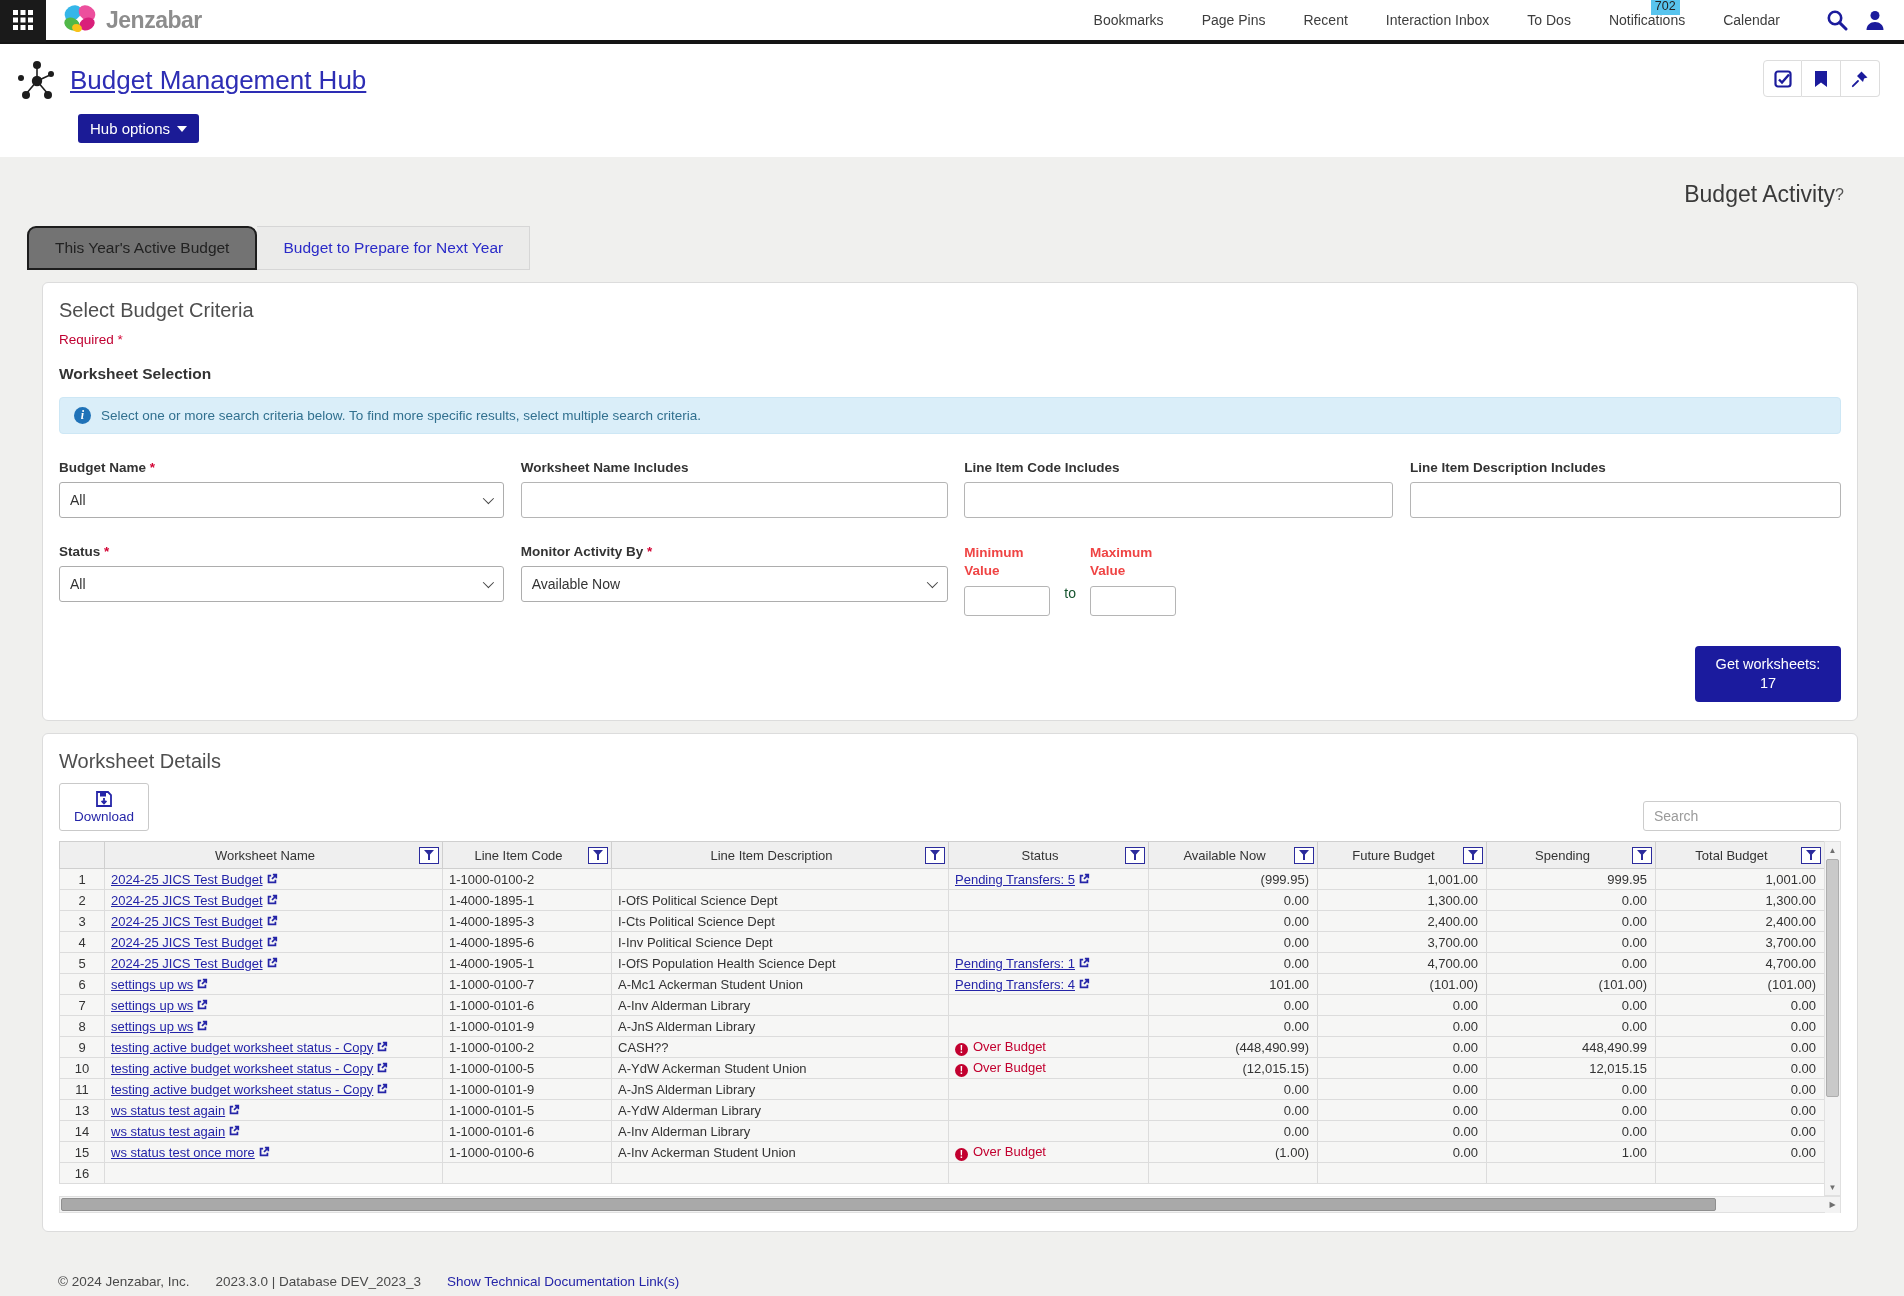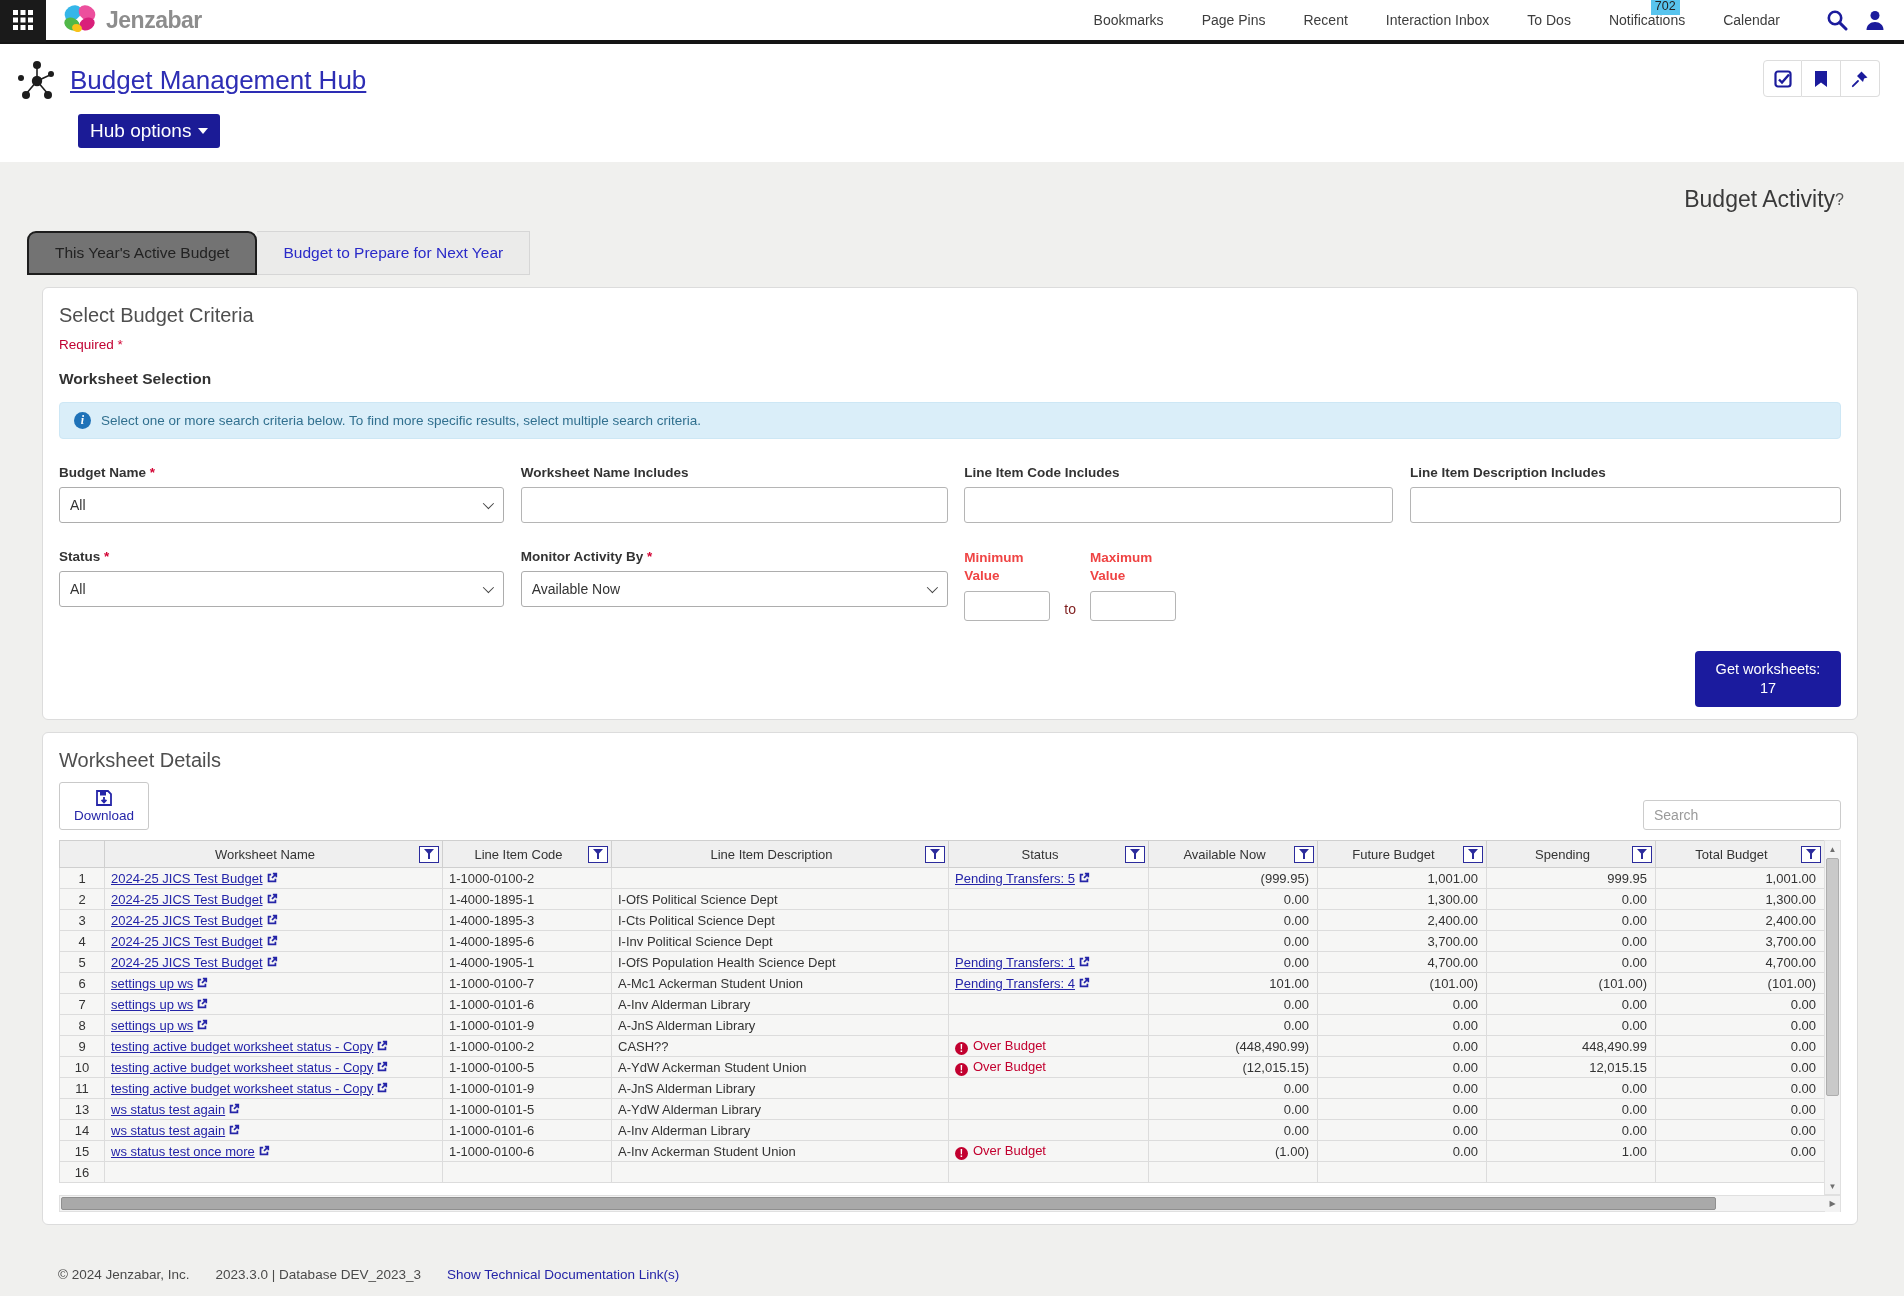--- a/index.html
+++ b/index.html
@@ -14,59 +14,59 @@
   .top-nav{margin-left:auto;display:flex;align-items:center;gap:38px;font-size:14px;color:#3d3d3d;height:44px}
   .nav-item{position:relative;cursor:pointer;white-space:nowrap}
   .nav-badge{position:absolute;top:-14px;left:55%;background:#58c4ee;color:#222;font-size:12.5px;padding:0 4px;line-height:17px}
   .top-icons{display:flex;align-items:center;gap:16px;margin:0 18px 0 46px}
   .top-icons svg{display:block;cursor:pointer}
 
   
   .page-header{background:#fff;padding:12px 0 14px 14px;position:relative}
   .hub-row{display:flex;align-items:center;gap:10px}
   .hub-title{font-size:26px;color:#2d2db4;text-decoration:underline;cursor:pointer;font-weight:400}
-  .hub-options{margin:10px 0 0 64px;background:#1b1b96;color:#fff;border:none;border-radius:3px;font-size:19px;padding:6px 12px;display:inline-flex;align-items:center;gap:7px;cursor:pointer;font-family:inherit}
+  .hub-options{margin:10px 0 0 64px;background:#1b1b96;color:#fff;border:none;border-radius:3px;font-size:15px;padding:6px 12px;display:inline-flex;align-items:center;gap:7px;cursor:pointer;font-family:inherit}
   .caret-down{width:0;height:0;border-left:5px solid transparent;border-right:5px solid transparent;border-top:6px solid #fff}
   .quick-icons{position:absolute;right:24px;top:16px;display:flex}
   .quick-icons button{width:39px;height:37px;background:#fff;border:1px solid #ddd;display:flex;align-items:center;justify-content:center;cursor:pointer}
   .quick-icons button:first-child{border-radius:4px 0 0 4px}
   .quick-icons button:last-child{border-radius:0 4px 4px 0}
   .quick-icons button + button{border-left:none}
 
   
   .section-head{display:flex;justify-content:flex-end;align-items:center;margin:24px 46px 18px 58px}
   .section-head h2{font-size:23px;font-weight:400;color:#3a3a3a}
   .help-q{font-size:16px;color:#555;cursor:pointer;padding-right:14px}
 
   .tabs{display:flex;margin-left:27px;align-items:flex-end}
   .tab{height:44px;display:flex;align-items:center;padding:0 26px;font-size:15.5px;cursor:pointer}
   .tab.active{background:#737373;border:2px solid #1d1d1d;border-radius:9px 9px 0 0;color:#222;position:relative;z-index:2}
   .tab.inactive{background:#ebebea;border:1px solid #d6d6d6;border-left:none;color:#2a2ac8}
 
-  .card{background:#fff;border:1px solid #dcdcdc;border-radius:6px;margin:12px 46px 0 42px;padding:16px 16px 12px 16px}
+  .card{background:#fff;border:1px solid #dcdcdc;border-radius:6px;margin:12px 46px 0 42px;padding:16px 16px 18px 16px}
   .card h3{font-size:20px;font-weight:400;color:#4e4e4e;margin-bottom:10px}
   .required{font-size:13.5px;color:#c00031;margin-bottom:18px}
   .required .ast{color:#d30535}
   .subsection{font-size:15.5px;font-weight:700;color:#333;margin-bottom:14px}
 
   .alert-info{background:#daeef9;border:1px solid #cde7f5;border-radius:4px;padding:9px 14px;display:flex;align-items:center;gap:10px;font-size:13.5px;color:#31708f}
   .info-icon{width:17px;height:17px;border-radius:50%;background:#1f72b8;color:#fff;font-size:12px;font-weight:700;display:inline-flex;align-items:center;justify-content:center;font-family:"Liberation Serif",serif;font-style:italic;flex:0 0 17px}
 
   .form-row{display:flex;justify-content:space-between;margin-top:26px}
   .field label{display:block;font-size:13.5px;font-weight:700;color:#333;margin-bottom:7px}
   .field .ast{color:#d30535}
   .f1{width:445px}.f2{width:427px}.f3{width:429px}.f4{width:431px}
   .text-input{width:100%;height:36px;border:1px solid #b5b5b5;border-radius:3px;font-size:14px;padding:0 8px;font-family:inherit;color:#333;background:#fff}
   .select{width:100%;height:36px;border:1px solid #adadad;border-radius:3px;background:#fff;display:flex;align-items:center;justify-content:space-between;padding:0 12px 0 10px;font-size:14px;color:#333;cursor:pointer}
   .chev{width:8px;height:8px;border-right:1.8px solid #444;border-bottom:1.8px solid #444;transform:rotate(45deg) translateY(-2px)}
   .minmax{display:flex;gap:14px;width:431px}
   .mm{display:flex;flex-direction:column}
   .mm label{font-size:13.5px;font-weight:700;color:#ef4444;line-height:18px}
   .mm .mm-input{width:86px;height:30px;border:1px solid #b5b5b5;border-radius:3px;margin-top:6px;font-size:14px;padding:0 6px;font-family:inherit}
-  .to-label{align-self:flex-end;margin-bottom:4px;font-size:14px;color:#7f1d1d}
+  .to-label{align-self:flex-end;margin-bottom:15px;font-size:14px;color:#14532d}
   .spacer-col{width:429px}
 
   .submit-row{display:flex;justify-content:flex-end;margin-top:30px}
   .btn-primary{background:#1b1b9e;color:#fff;border:none;border-radius:4px;width:146px;min-height:56px;font-size:14.5px;line-height:19px;cursor:pointer;font-family:inherit;padding:8px 6px}
 
   
   .toolbar{display:flex;justify-content:space-between;align-items:flex-end;margin:4px 0 10px 0}
   .download-btn{width:90px;height:48px;background:#fff;border:1px solid #c9c9c9;border-radius:3px;display:flex;flex-direction:column;align-items:center;justify-content:center;gap:2px;cursor:pointer;font-family:inherit}
   .download-btn span{font-size:13.5px;color:#2525a8}
   .search-input{width:198px;height:30px;border:1px solid #ccc;border-radius:3px;font-size:14px;padding:0 10px;font-family:inherit;color:#333}

